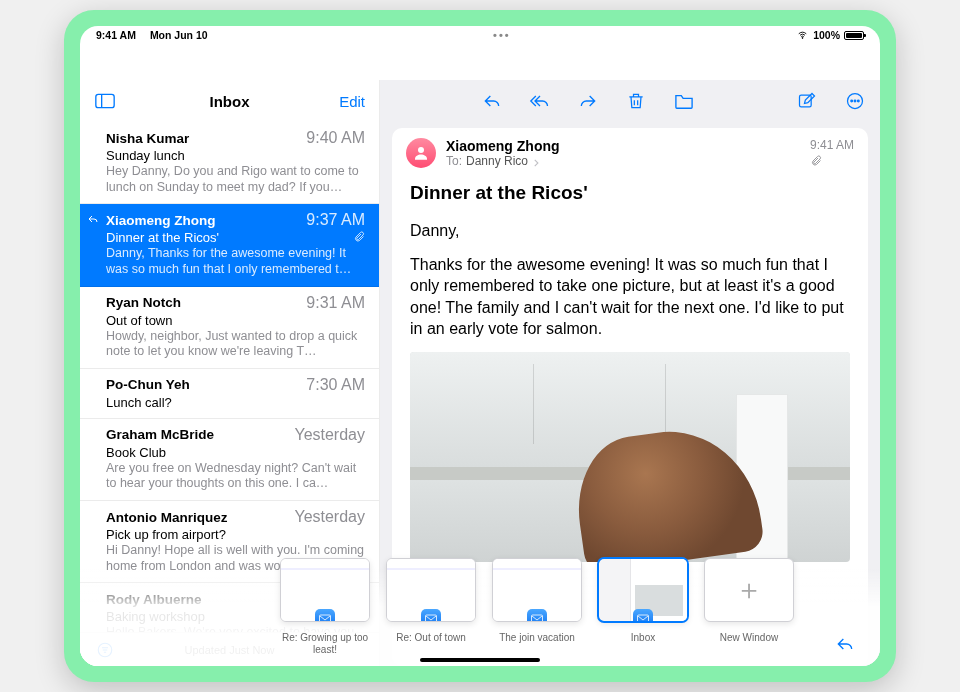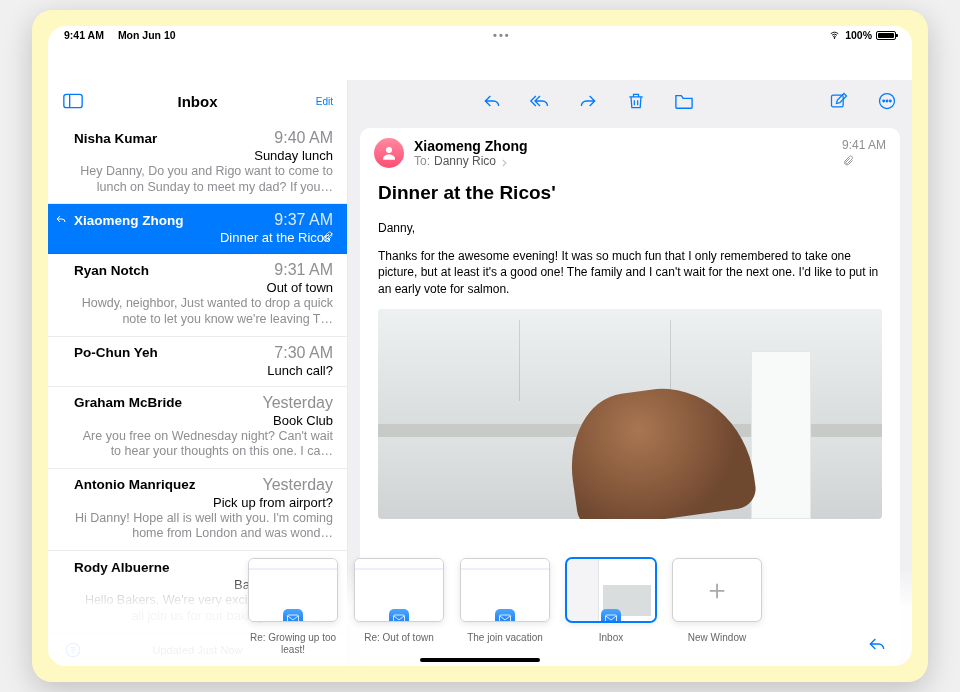--- a/index.html
+++ b/index.html
@@ -7,24 +7,24 @@
   width: 960px;
   height: 692px;
   background: #f0f0f0;
   font-family: -apple-system, "Helvetica Neue", Helvetica, Arial, sans-serif;
   display: flex;
   align-items: center;
   justify-content: center;
   overflow: hidden;
 }
 .ipad-frame {
-  width: 896px;
+  width: 832px;
   height: 672px;
-  background: #fef9c3;
-  border-radius: 20px;
+  background: #86efac;
+  border-radius: 30px;
   padding: 16px;
   position: relative;
   box-shadow: 0 8px 30px rgba(0,0,0,.2);
 }
 .ipad-screen {
   width: 100%;
   height: 100%;
   background: #fff;
   border-radius: 18px;
   overflow: hidden;
@@ -76,29 +76,28 @@
   width: 30px; height: 30px;
   display: flex; align-items:center; justify-content:center;
   color: #007aff;
   cursor: pointer;
   border-radius: 6px;
 }
 .sidebar-title {
   position: absolute; left: 0; right: 0; text-align: center;
   font-weight: 600; font-size: 15px;
 }
-.sidebar-edit { margin-left: auto; color: #007aff; font-size: 10px; cursor: pointer; padding: 0 4px;}
+.sidebar-edit { margin-left: auto; color: #007aff; font-size: 15px; cursor: pointer; padding: 0 4px;}
 
 .msg-list { flex: 1; overflow-y: auto; }
 .msg-item {
   padding: 7px 14px 8px 26px;
   border-bottom: 1px solid rgba(0,0,0,0.08);
   cursor: pointer;
   position: relative;
-  text-align: right;
 }
 .msg-item.selected { background: #007aff; color: #fff; }
 .msg-row1 { display: flex; justify-content: space-between; align-items: center; }
 .msg-sender { font-weight: 600; font-size: 13.5px; }
 .msg-time { font-size: 16px; color: #8e8e93; }
 .msg-item.selected .msg-time, .msg-item.selected .msg-preview { color: rgba(255,255,255,.85); }
 .msg-subject { font-size: 13px; margin-top: 1px; }
 .msg-preview { font-size: 12.5px; line-height: 1.25; color: #8e8e93; margin-top: 1px; max-height: 2.5em; overflow: hidden; }
 .msg-attach { position: absolute; right: 14px; top: 26px; color: rgba(255,255,255,.85); }
 .reply-indicator {
@@ -158,21 +157,21 @@
 }
 .from-block { flex:1; }
 .from-name { font-weight:600; font-size:14px; }
 .to-line { font-size:12px; color:#8e8e93; display:flex; align-items:flex-end; gap:4px;}
 .to-line .chev { color:#c0c0c5; }
 .msg-header-right { text-align:right; font-size:12px; color:#8e8e93; }
 .msg-header-right .attach { color:#8e8e93; display:block; margin-top:2px; }
 
 .msg-body { padding: 8px 18px 14px 18px; flex:1; overflow:hidden; }
 .msg-body h2 { font-size: 19px; font-weight:700; margin-bottom: 16px; }
-.msg-body p { font-size: 12px; line-height: 1.35; margin-bottom: 12px; }
+.msg-body p { font-size: 16px; line-height: 1.35; margin-bottom: 12px; }
 .photo {
   width: 100%; height: 210px;
   background: linear-gradient(#d8dcdc 0%,#e6eaea 40%,#cfd3d3 100%);
   border-radius: 4px;
   position: relative;
   overflow: hidden;
 }
 .photo .cabinets {
   position:absolute; left:0; right:0; top:0; height:55%;
   background: linear-gradient(#eef1f1,#d9dddd);
@@ -308,20 +307,21 @@
               <span class="reply-indicator">
                 <svg width="12" height="12" viewBox="0 0 24 24" fill="none" stroke="#fff" stroke-width="2">
                   <path d="M10 6L4 12l6 6M4 12h10a6 6 0 016 6"></path>
                 </svg>
               </span>
               <div class="msg-row1">
                 <span class="msg-sender">Xiaomeng Zhong</span>
                 <span class="msg-time">9:37 AM</span>
               </div>
               <div class="msg-subject">Dinner at the Ricos'</div>
+              <div class="msg-preview">Danny, Thanks for the awesome evening! It was so much fun that I only remembered t…</div>
               <span class="msg-attach">
                 <svg width="12" height="14" viewBox="0 0 24 24" fill="none" stroke="currentColor" stroke-width="1.8">
                   <path d="M21 11l-8 8a5 5 0 01-7-7l9-9a3.5 3.5 0 015 5l-9 9a2 2 0 01-3-3l8-8"></path>
                 </svg>
               </span>
             </div>
             <div class="msg-item">
               <div class="msg-row1">
                 <span class="msg-sender">Ryan Notch</span>
                 <span class="msg-time">9:31 AM</span>

